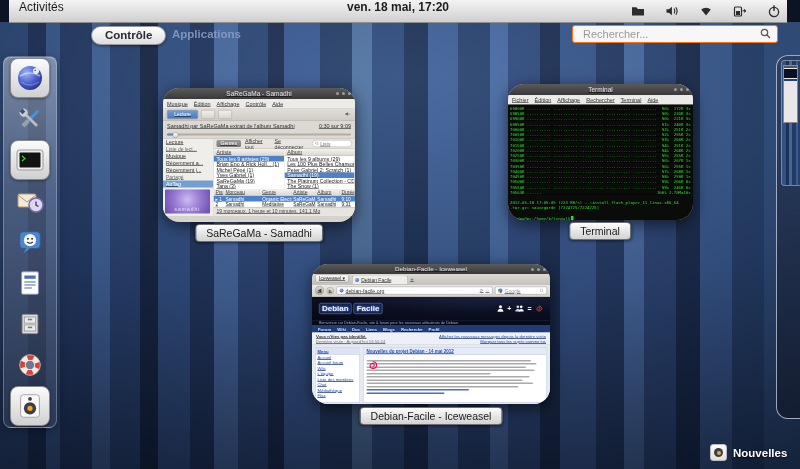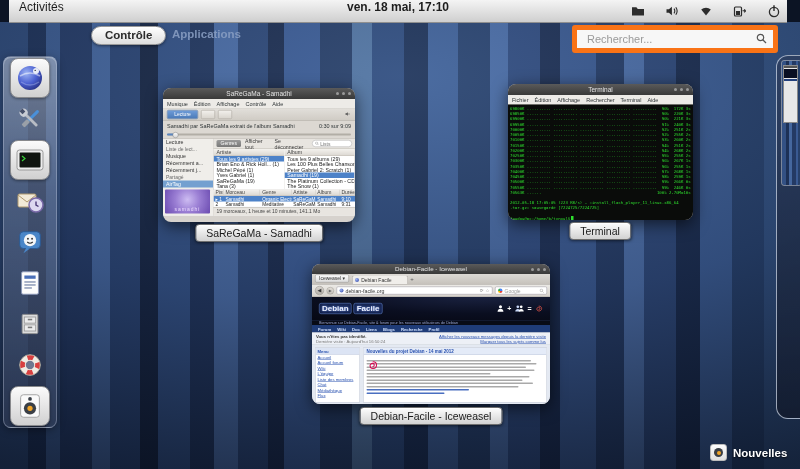--- a/index.html
+++ b/index.html
@@ -27,39 +27,39 @@
   .tb-activities{margin-left:10px;font-weight:normal;}
   .tb-clock{position:absolute;left:0;right:0;text-align:center;font-weight:bold;font-size:12px;}
   .tb-tray{position:absolute;right:6px;top:0;height:22px;display:flex;align-items:center;gap:20px;}
   .tb-tray svg{display:block;}
 
   
   .ov-tab-windows{position:absolute;left:91px;top:26px;height:17px;padding:0 13px;border-radius:13px;
     background:linear-gradient(#ffffff,#dedede);border:1px solid #9a9a9a;box-shadow:0 1px 3px rgba(0,0,0,.45);
     font-size:11.5px;font-weight:bold;color:#2b2b2b;line-height:17px;}
   .ov-tab-apps{position:absolute;left:172px;top:28px;font-size:11.5px;font-weight:bold;color:#8ba0c4;opacity:.85;}
-  .ov-search{position:absolute;left:572px;top:25px;width:206px;height:28px;background:#f7f7f7;
-    border:5px solid #f97316;border-radius:3px;display:flex;align-items:center;box-sizing:border-box;}
+  .ov-search{position:absolute;left:572px;top:25px;width:206px;height:18px;background:#f7f7f7;
+    border:1px solid #f97316;border-radius:3px;display:flex;align-items:center;box-sizing:border-box;}
   .ov-search input{flex:1;border:none;background:transparent;outline:none;margin-left:8px;
     font-size:11px;color:#555;font-family:"Liberation Sans",sans-serif;}
   .ov-search input::placeholder{color:#9a9a9a;}
   .ov-search .mag{margin-right:6px;}
 
   
   .dock{position:absolute;left:3px;top:56px;width:52px;height:370px;border-radius:8px;
     background:linear-gradient(180deg,rgba(190,198,212,.52) 0%,rgba(125,135,158,.40) 35%,rgba(58,68,94,.46) 100%);
     border:1px solid rgba(205,215,235,.35);box-shadow:inset 0 1px 0 rgba(255,255,255,.25),0 2px 8px rgba(0,0,0,.35);
     display:flex;flex-direction:column;justify-content:space-around;align-items:center;}
   .dock-item{width:40px;height:40px;display:flex;align-items:center;justify-content:center;}
   .dock-item.running{background:linear-gradient(#fbfbfb,#d0d0d0);border:1px solid #88898c;border-radius:8px;
     box-shadow:0 1px 3px rgba(0,0,0,.4);box-sizing:border-box;}
   .dock-item svg{display:block;}
 
   
-  .win{position:absolute;overflow:hidden;border-radius:8px;box-shadow:0 4px 16px rgba(0,0,0,.6);background:#d6d2cd;}
+  .win{position:absolute;overflow:hidden;border-radius:16px;box-shadow:0 4px 16px rgba(0,0,0,.6);background:#d6d2cd;text-decoration:underline;}
   .c2{transform:scale(.5);transform-origin:0 0;width:200%;height:200%;}
   .titlebar{height:22px;background:linear-gradient(#5a5a5a,#393939);color:#e4e4e4;font-size:13px;
     text-align:center;line-height:22px;position:relative;border-radius:6px 6px 0 0;}
   .tb-btns{position:absolute;right:8px;top:8px;display:flex;gap:6px;}
   .tb-btns i{width:6px;height:6px;border-radius:50%;background:#9a9a9a;display:block;}
   .menubar{height:18px;background:#edebe7;border-bottom:1px solid #c4c0ba;display:flex;align-items:center;
     gap:12px;padding-left:8px;font-size:11px;color:#2e3436;}
 
   .win-label{position:absolute;transform:translateX(-50%);padding:2px 10px;border-radius:4px;
     background:linear-gradient(#fdfdfd,#d2d2d2);border:1px solid #6f6f6f;
@@ -200,21 +200,21 @@
 </style>
 </head>
 <body>
 
 <div class="screen">
   <div class="wallpaper"></div>
   <div class="vignette"></div>
 
   <div class="topbar">
     <span class="tb-activities">Activités</span>
-    <span class="tb-clock">ven. 18 mai, 17:10</span>
+    <span class="tb-clock">ven. 18 mai, 17:20</span>
     <div class="tb-tray">
       <span>
           <svg width="14" height="14" viewBox="0 0 14 14">
             <path d="M1 3.2h4.4l1.4 1.9H13v6.4H1z" fill="#2c2c2c"></path>
           </svg>
         </span>
       <span>
           <svg width="14" height="14" viewBox="0 0 14 14">
             <path d="M1.5 5.3v3.4h2.4l3 2.6V2.7l-3 2.6z" fill="#2c2c2c"></path>
             <path d="M9 4.6a4.3 4.3 0 010 4.8M10.8 3.2a6.6 6.6 0 010 7.6" stroke="#2c2c2c" stroke-width="1.1" fill="none"></path>

